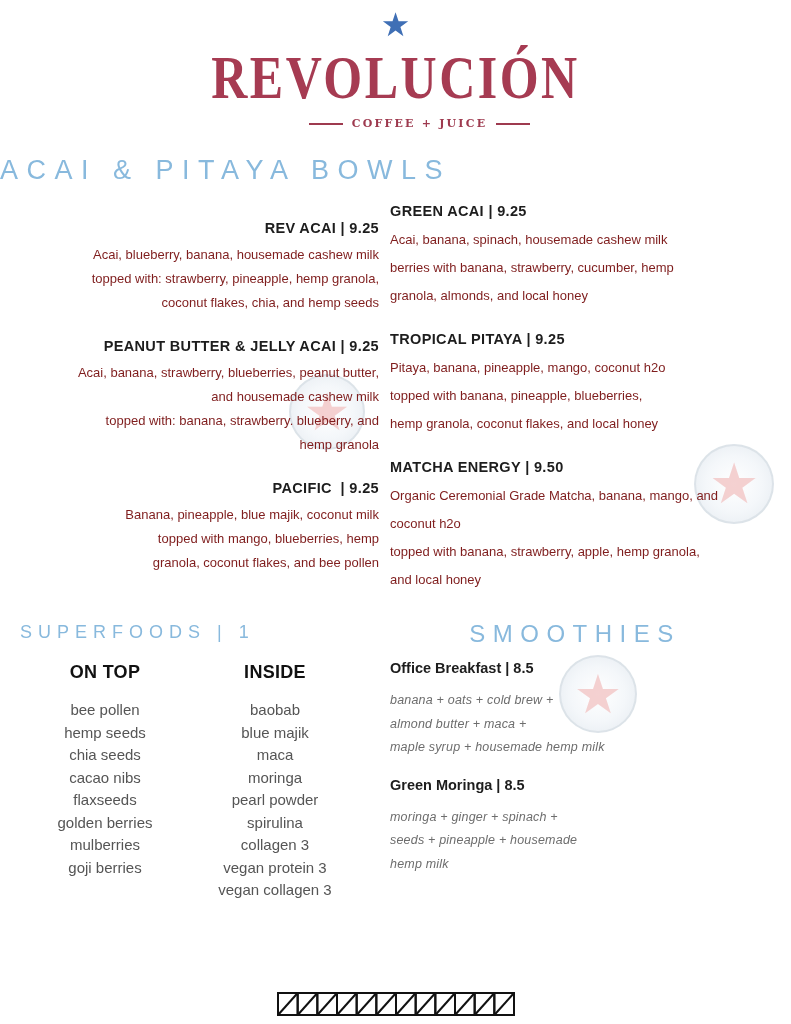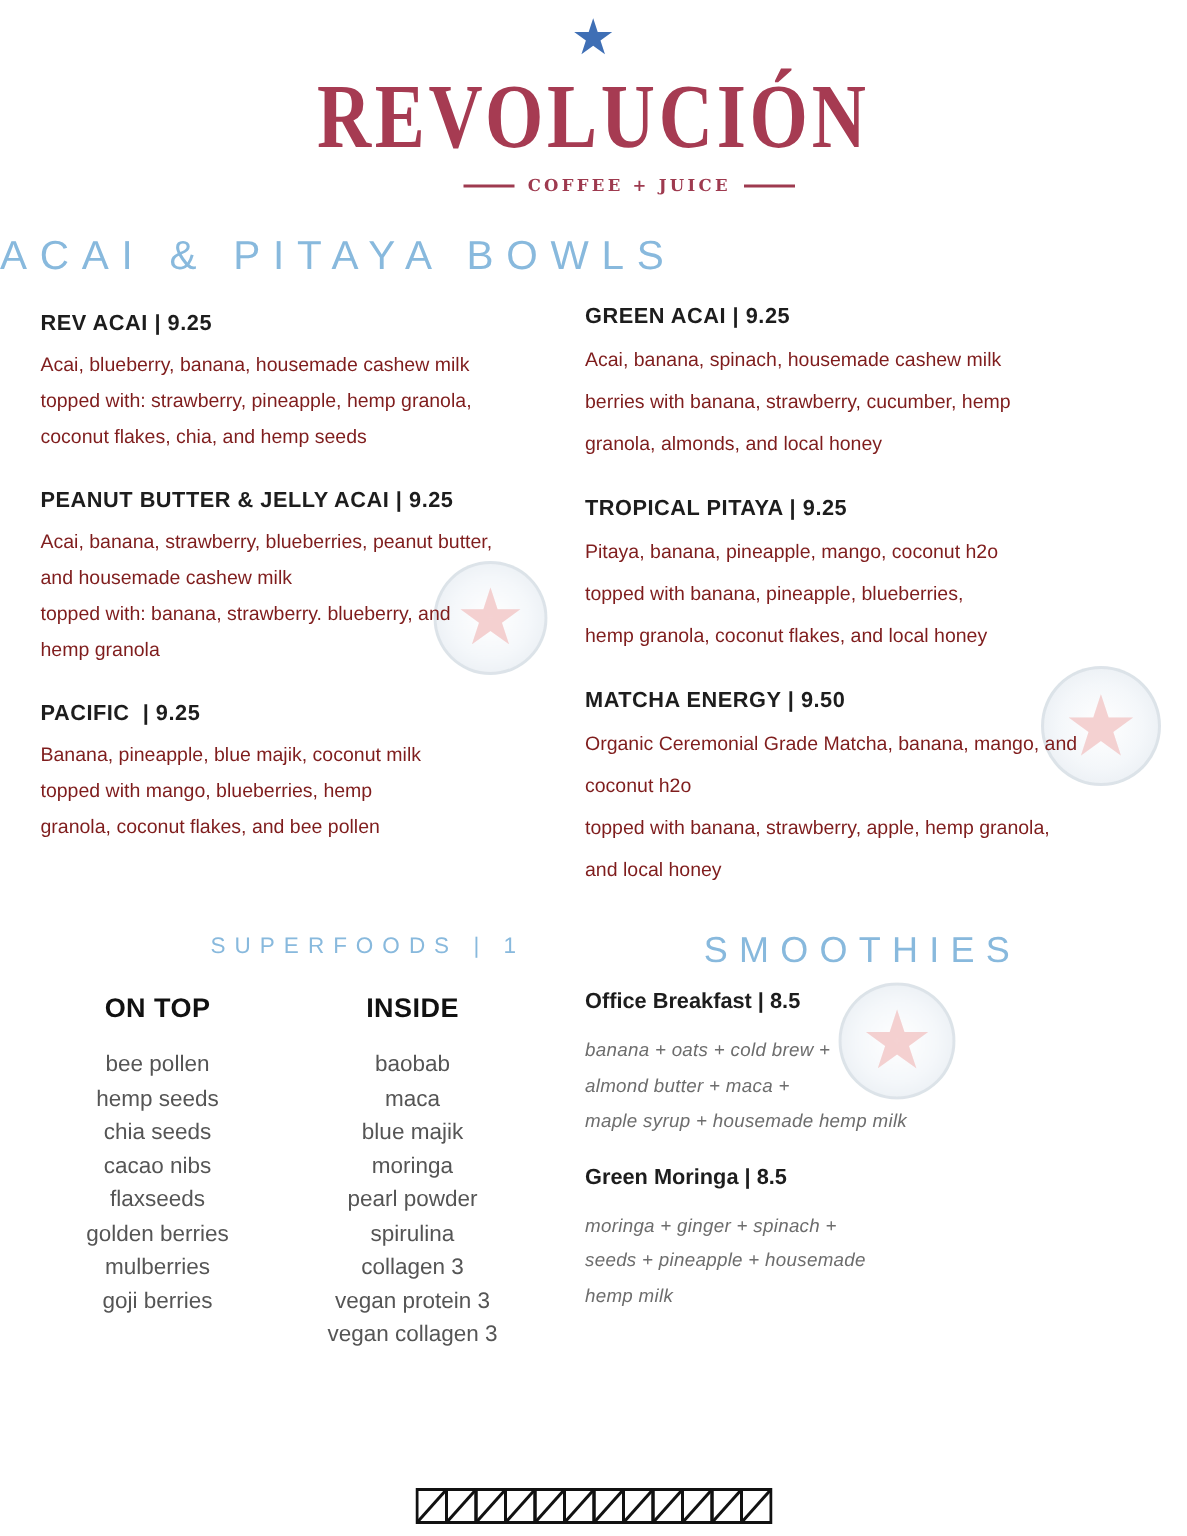--- a/index.html
+++ b/index.html
@@ -108,36 +108,36 @@
     top: 155px;
     width: 791px;
     text-align: left;
     font-size: 27px;
     letter-spacing: 8.5px;
   }
   #heading-superfoods {
     left: 20px;
     top: 622px;
     width: 330px;
-    text-align: right;
-    font-size: 15px;
+    text-align: left;
+    font-size: 18px;
     letter-spacing: 6px;
   }
   #heading-smoothies {
     left: 380px;
     top: 620px;
     width: 390px;
     text-align: center;
     font-size: 24px;
     letter-spacing: 7.5px;
   }
 
   
   .bowl-col { position: absolute; z-index: 2; }
-  #bowls-left  { left: 27px;  top: 208px; width: 352px; }
+  #bowls-left  { left: 27px;  top: 220px; width: 352px; text-align: right; }
   #bowls-right { left: 390px; top: 203px; width: 380px; }
 
   .bowl-item { margin-bottom: 0; }
   .bowl-title {
     font-size: 14.5px;
     font-weight: bold;
     color: #1d1d1d;
     letter-spacing: 0.35px;
     margin: 0 0 7px 0;
     white-space: pre;
@@ -299,22 +299,22 @@
         <li>flaxseeds</li>
         <li>golden berries</li>
         <li>mulberries</li>
         <li>goji berries</li>
       </ul>
     </div>
     <div class="sf-col">
       <p class="sf-col-title">INSIDE</p>
       <ul class="sf-list">
         <li>baobab</li>
+        <li>blue majik</li>
         <li>maca</li>
-        <li>blue majik</li>
         <li>moringa</li>
         <li>pearl powder</li>
         <li>spirulina</li>
         <li>collagen 3</li>
         <li>vegan protein 3</li>
         <li>vegan collagen 3</li>
       </ul>
     </div>
   </div>
 

